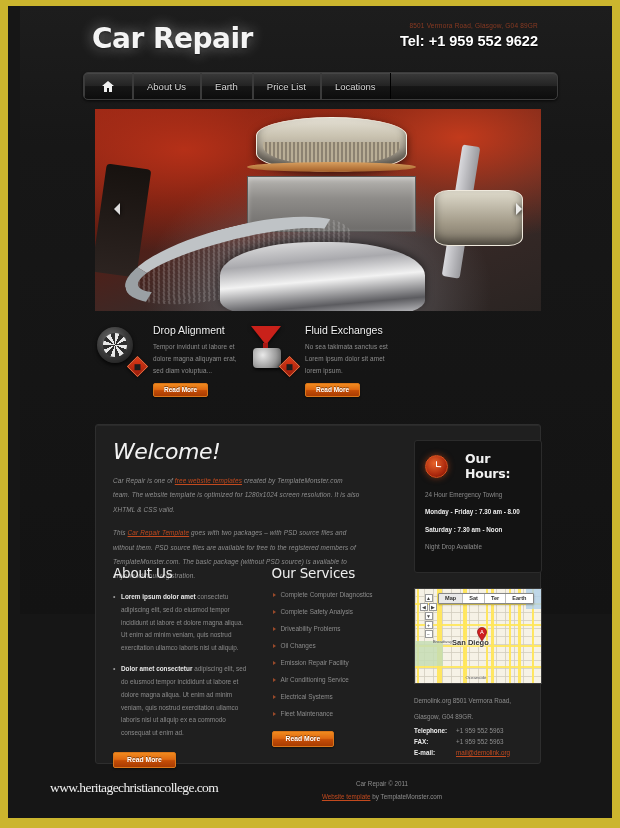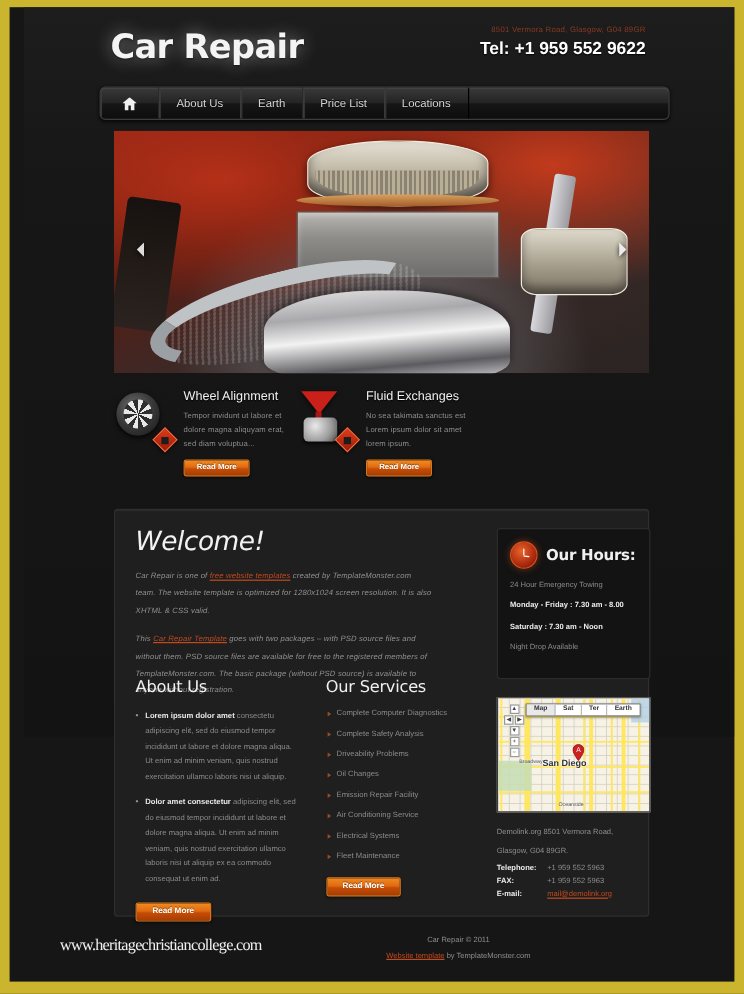--- a/index.html
+++ b/index.html
@@ -302,21 +302,21 @@
   a.hl { color: #c34a1e; text-decoration: underline; }
   
   .hours {
     position: relative;
     width: 128px; min-height: 100px;
     background: #131313;
     border: 1px solid #2b2b2b;
     border-radius: 3px;
     padding: 10px 10px 12px;
   }
-  .hours-head { display: flex; align-items: center; gap: 7px; margin-bottom: 9px; }
+  .hours-head { display: flex; align-items: center; gap: 17px; margin-bottom: 9px; }
   .clock {
     width: 23px; height: 23px; border-radius: 50%; flex: none;
     background: radial-gradient(circle at 40% 35%, #e8642a, #a8260c 65%, #5c1204);
     border: 1.5px solid #d9531f;
     position: relative;
     box-shadow: 0 0 6px rgba(224,80,24,.5);
   }
   .clock::before, .clock::after {
     content: ""; position: absolute; background: #fff; border-radius: 1px;
     transform-origin: bottom center;
@@ -513,21 +513,21 @@
 
   <div class="services">
 
 
     <div class="svc">
       <div class="svc-icon">
         <div class="tire"></div>
             <div class="diamond"></div>
       </div>
       <div class="svc-body">
-        <div class="svc-title">Wheel Alignment</div>
+        <div class="svc-title">Drop Alignment</div>
         <div class="svc-text">Tempor invidunt ut labore et dolore magna aliquyam erat, sed diam voluptua...</div>
         <span class="btn-more">Read More</span>
       </div>
     </div>
 
     <div class="svc">
       <div class="svc-icon">
         <div class="funnel"></div>
             <div class="funnel-neck"></div>
         <div class="oilcan"></div>

